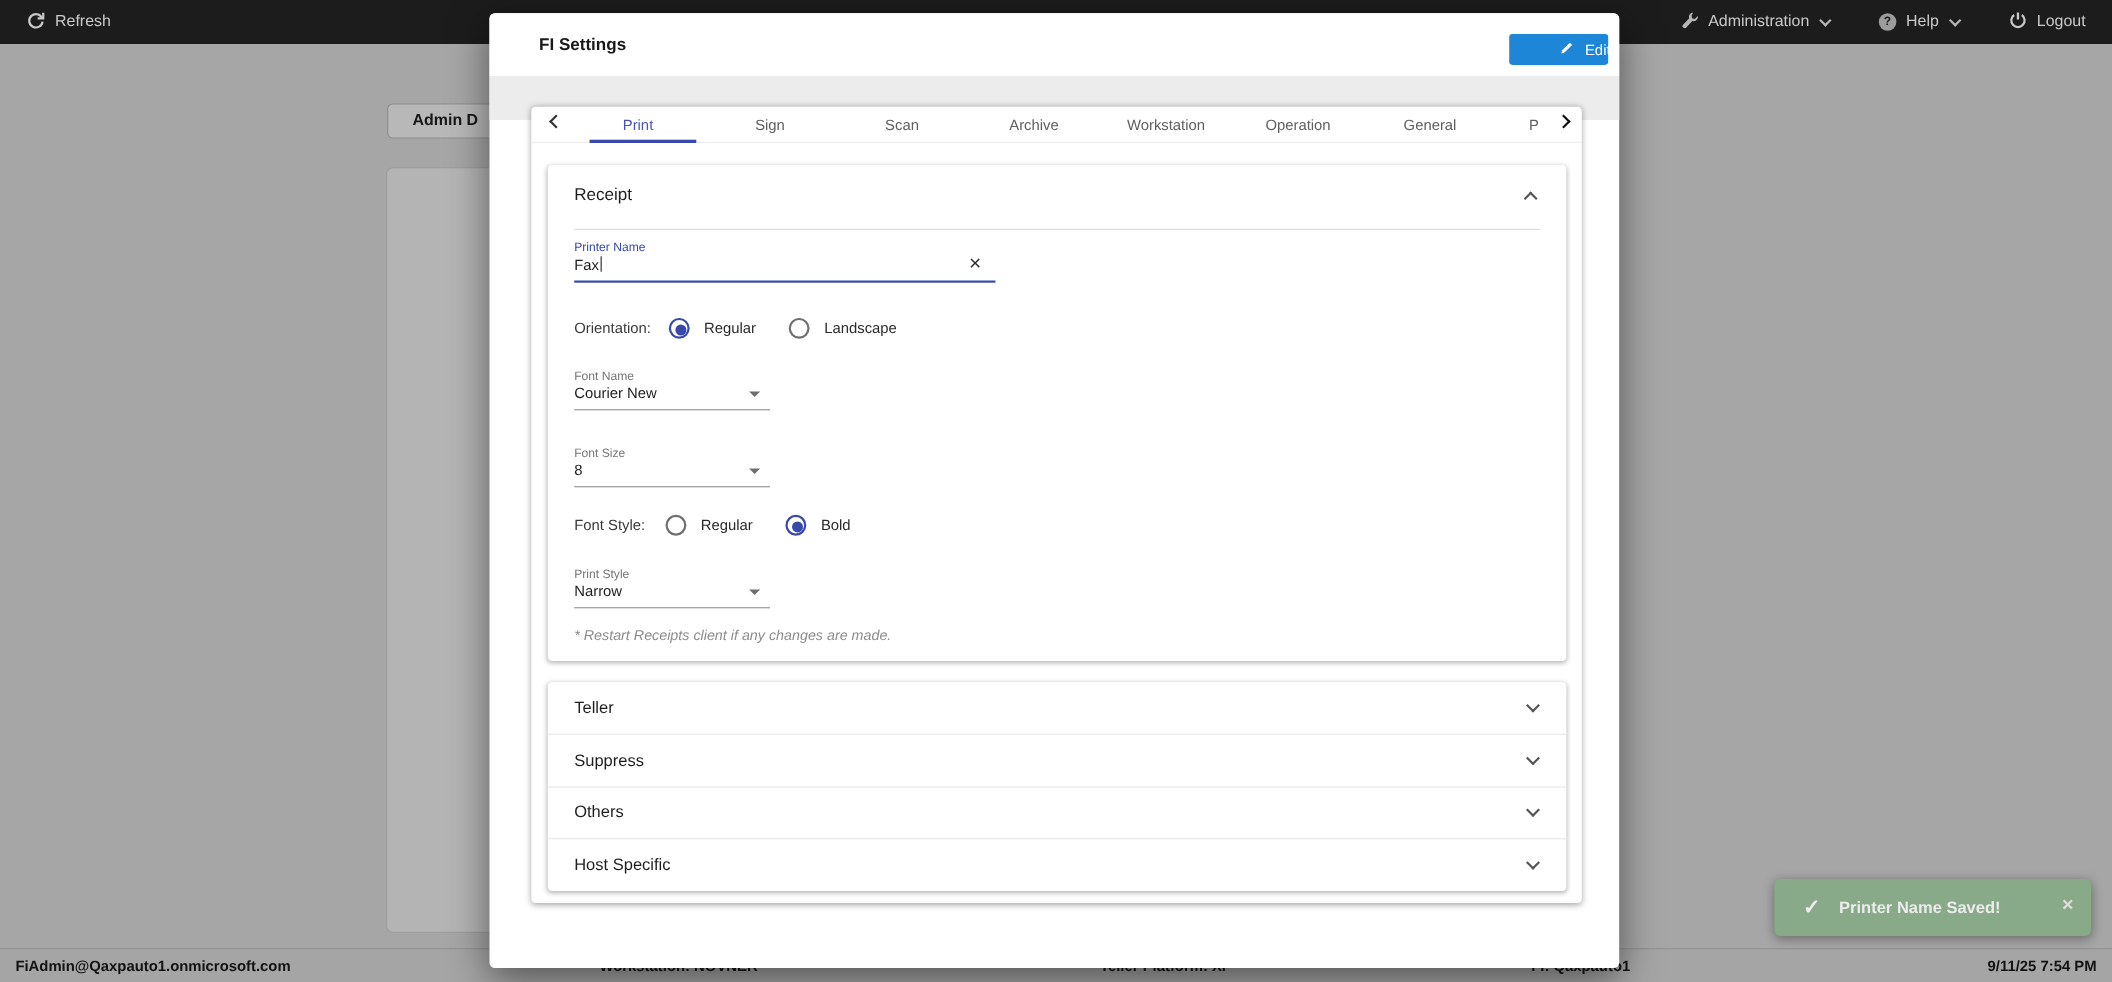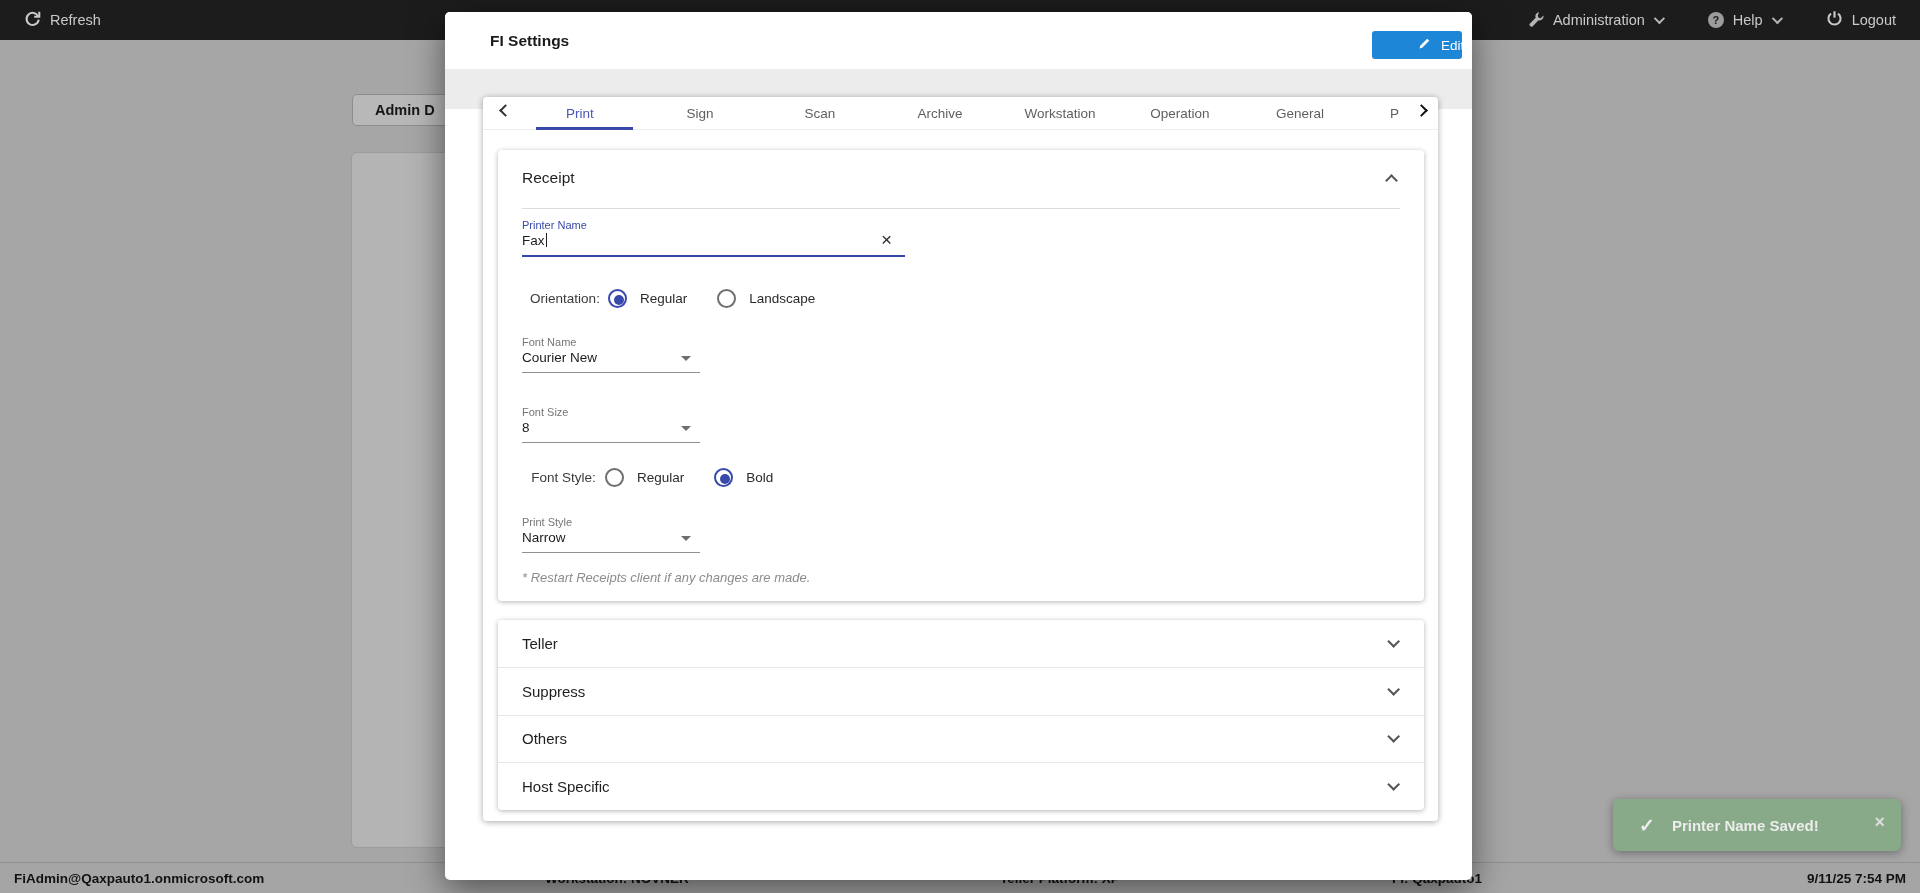--- a/index.html
+++ b/index.html
@@ -35,21 +35,21 @@
            border-radius:5px; box-shadow:0 10px 35px rgba(0,0,0,.5); z-index:10; }
   .modal-header { position:absolute; left:0; top:0; width:100%; height:57px; background:#fff;
                   border-radius:5px 5px 0 0; display:flex; align-items:center; }
   .modal-title { margin-left:45px; font-size:15.5px; font-weight:bold; color:#1a1a1a; }
   .edit-btn { position:absolute; right:10px; top:19px; width:90px; height:28px; background:#1d86d7;
               border:none; border-radius:3px; color:#fff; font-size:13.5px; display:flex; align-items:center;
               justify-content:center; gap:10px; cursor:pointer; font-family:inherit;padding-left:48px; }
   .header-band { position:absolute; left:0; top:57px; width:100%; height:40px; background:#ececec; }
 
   .content-card { position:absolute; left:38px; top:85px; width:955px; height:724px; background:#fff;
-                  border-radius:4px; box-shadow:0 1px 6px rgba(0,0,0,.35);text-align:center; }
+                  border-radius:4px; box-shadow:0 1px 6px rgba(0,0,0,.35); }
 
   
   .tabbar { position:absolute; left:0; top:0; width:100%; height:33px; border-bottom:1px solid #ededed; }
   .tab-scroll { position:absolute; top:9px; width:9px; height:9px; border-right:2.2px solid #333; border-bottom:2.2px solid #333; cursor:pointer; }
   .tab-scroll.left  { left:18px;  transform:rotate(135deg); }
   .tab-scroll.right { right:12px; transform:rotate(-45deg); border-color:#111; }
   .tabs { position:absolute; left:37px; top:0; width:893px; height:33px; display:flex; overflow:hidden; }
   .tab { width:120px; flex:0 0 120px; display:flex; align-items:center; justify-content:center;
          font-size:13.5px; color:#5f5f5f; cursor:pointer; }
   .tab.active { color:#4a56b5; }

